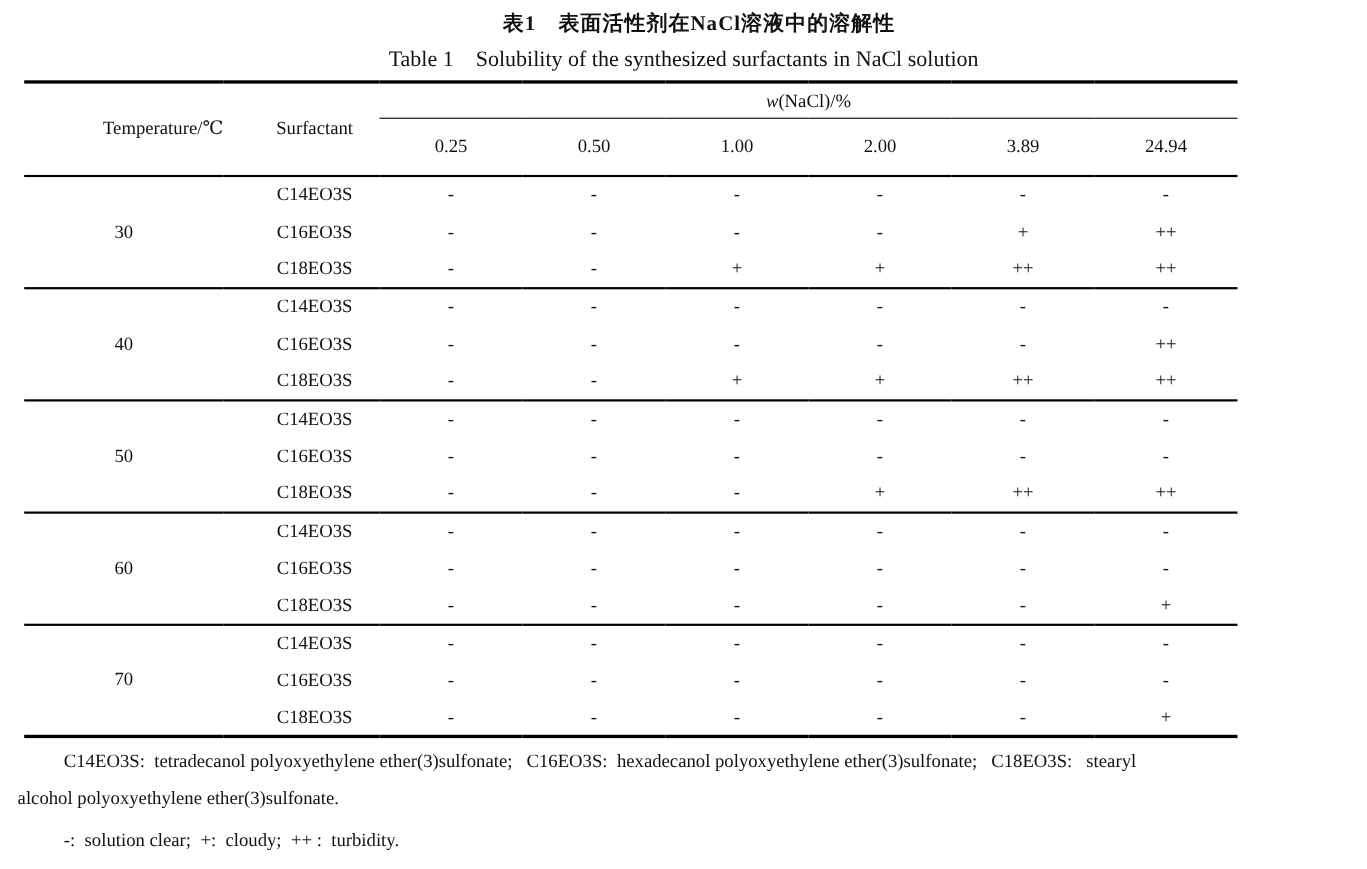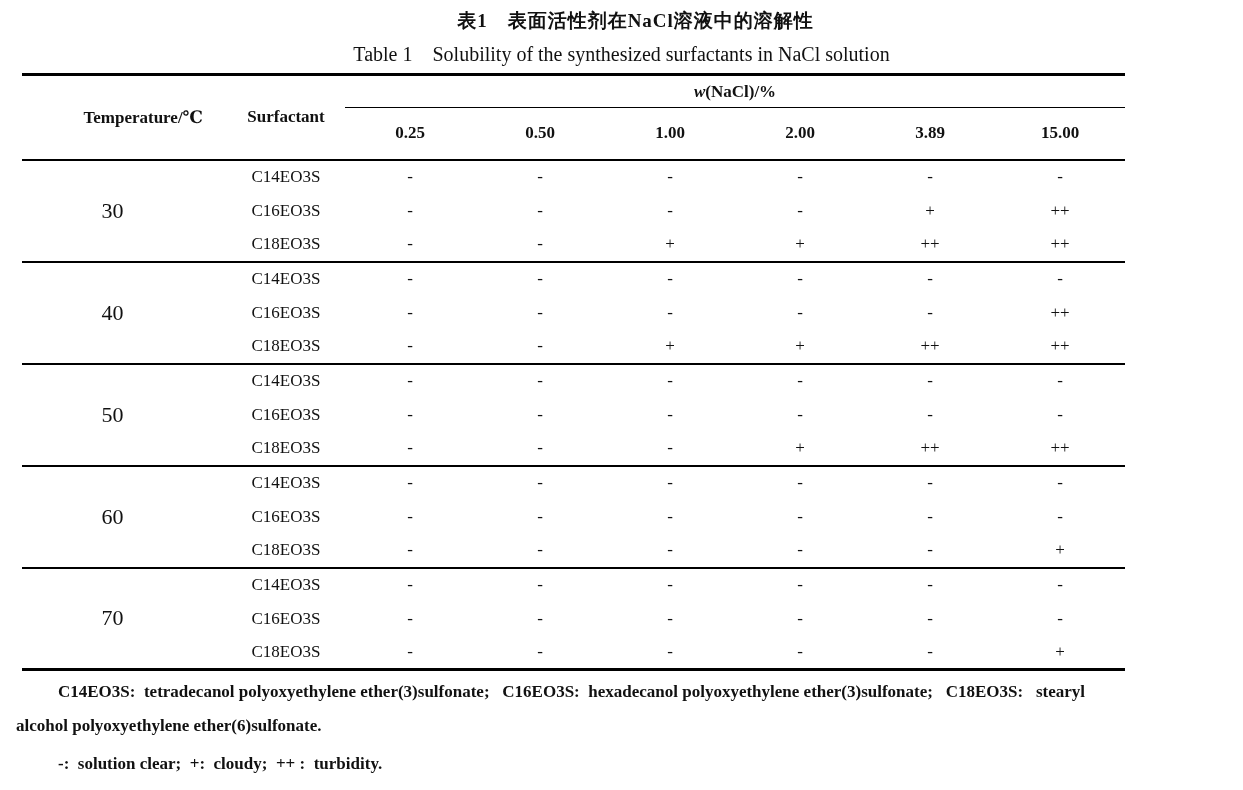--- a/index.html
+++ b/index.html
@@ -28,36 +28,36 @@
 
   table.tbl {
     margin:7px 0 0 22px;
     width:1103px;
     border-collapse:collapse;
     table-layout:fixed;
     border-top:3px solid #000;
     border-bottom:3px solid #000;
     font-size:17px;
   }
-  .tbl th { font-weight:bold; }
+  .tbl th { font-weight:normal; }
   .tbl th, .tbl td { text-align:center; vertical-align:middle; }
 
   th.hdr-span2 { border-bottom:2px solid #000; }
   th.hdr-temp { text-align:right; }
   th.hdr-surf { text-align:center; padding-left:24px; }
   th.nacl { border-bottom:1.5px solid #000; height:33px; }
   tr.conc-row th { border-bottom:2px solid #000; height:52px; }
 
   .tbl td { height:34px; }
   td.surf { text-align:center; padding-left:24px; }
-  td.temp { font-size:22px; }
+  td.temp { font-size:17px; }
   tbody.group-sep tr:first-child td { border-top:2px solid #000; }
 
   .notes { margin-left:16px; width:1205px; font-size:17px; line-height:34px; }
-  .note-line { white-space:pre-wrap;font-weight:bold; }
+  .note-line { white-space:pre-wrap; }
   .indent { text-indent:42px; }
   .note-defs { margin-top:4px; }
   .note-symbols { margin-top:4px; }
   .ital { font-style:italic; }
 </style>
 </head>
 <body>
 
 <div class="page">
 
@@ -80,21 +80,21 @@
         <th rowspan="2" class="hdr-span2 hdr-temp">Temperature/℃</th>
         <th rowspan="2" class="hdr-span2 hdr-surf">Surfactant</th>
         <th colspan="6" class="nacl"><span class="ital">w</span><span>(NaCl)/%</span></th>
       </tr>
       <tr class="conc-row">
         <th>0.25</th>
         <th>0.50</th>
         <th>1.00</th>
         <th>2.00</th>
         <th>3.89</th>
-        <th>15.00</th>
+        <th>24.94</th>
       </tr>
     </thead>
   <tbody>
         <tr>
           <td rowspan="3" class="temp">30</td>
           <td class="surf">C14EO3S</td>
           <td class="val">-</td>
           <td class="val">-</td>
           <td class="val">-</td>
           <td class="val">-</td>
@@ -237,20 +237,20 @@
           <td class="val">-</td>
           <td class="val">-</td>
           <td class="val">-</td>
           <td class="val">+</td>
         </tr>
       </tbody>
     </table>
 
   <div class="notes">
     <div class="note-line note-defs indent">C14EO3S:  tetradecanol polyoxyethylene ether(3)sulfonate;   C16EO3S:  hexadecanol polyoxyethylene ether(3)sulfonate;   C18EO3S:   stearyl</div>
-    <div class="note-line">alcohol polyoxyethylene ether(6)sulfonate.</div>
+    <div class="note-line">alcohol polyoxyethylene ether(3)sulfonate.</div>
     <div class="note-line note-symbols indent">-:  solution clear;  +:  cloudy;  ++ :  turbidity.</div>
     <div class="note-line indent">
       
     </div>
   </div>
 
 </div>
 
 </body></html>

